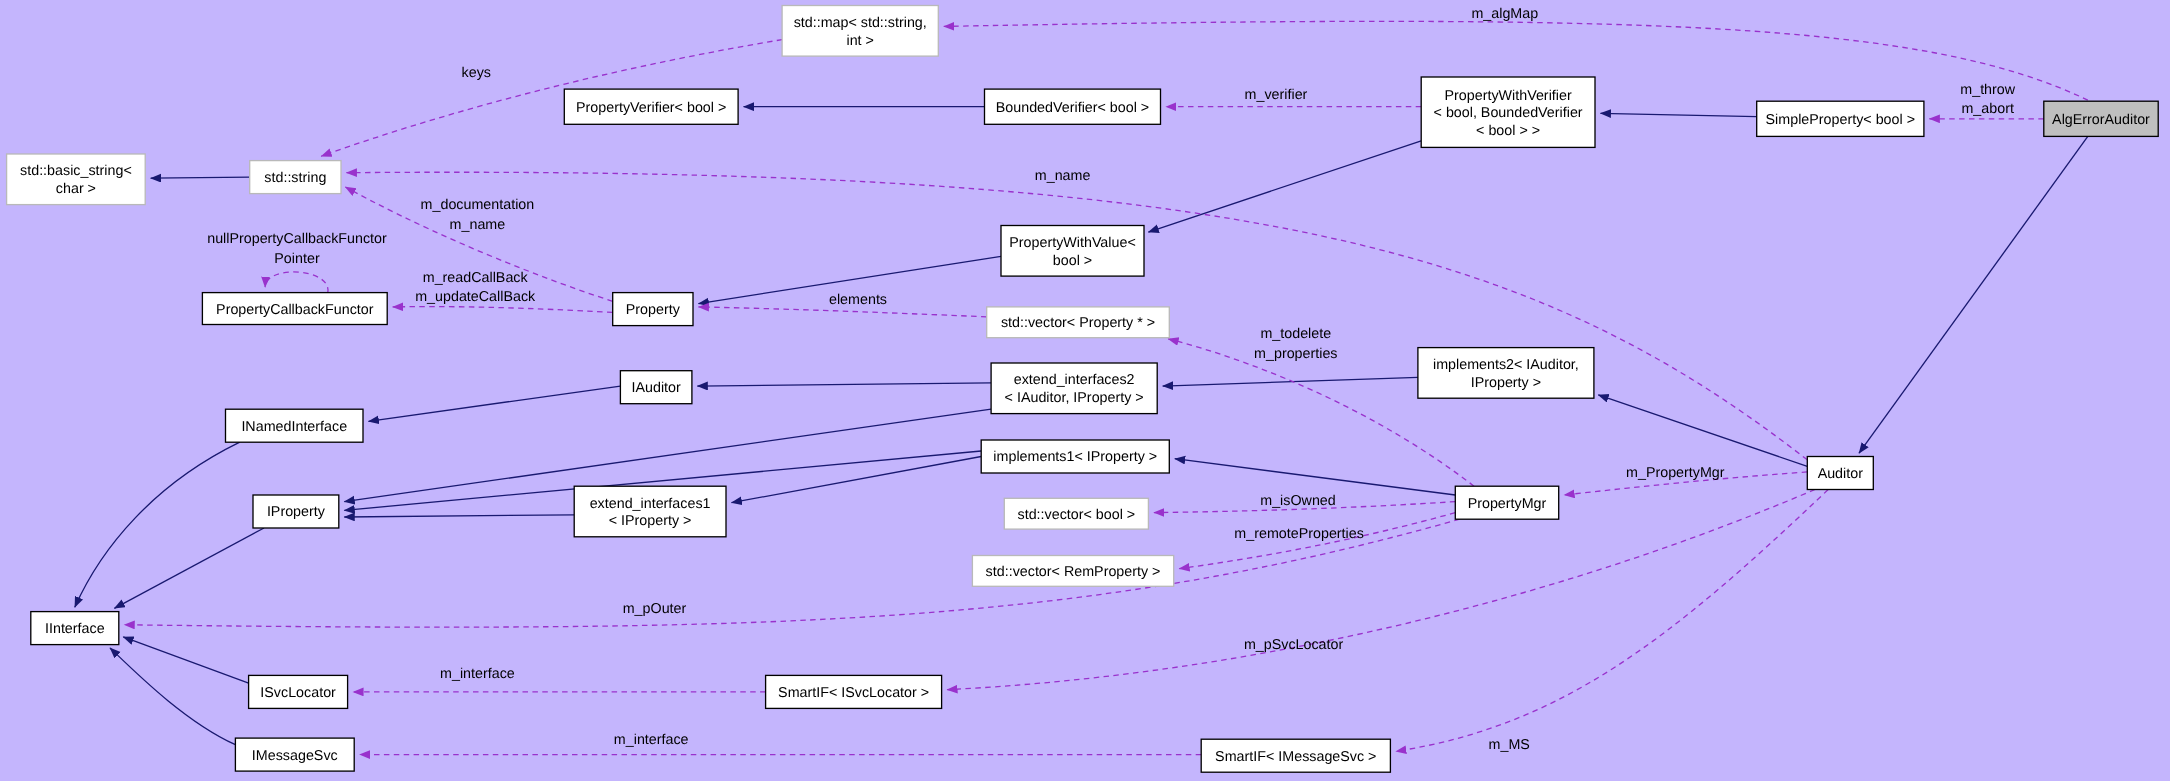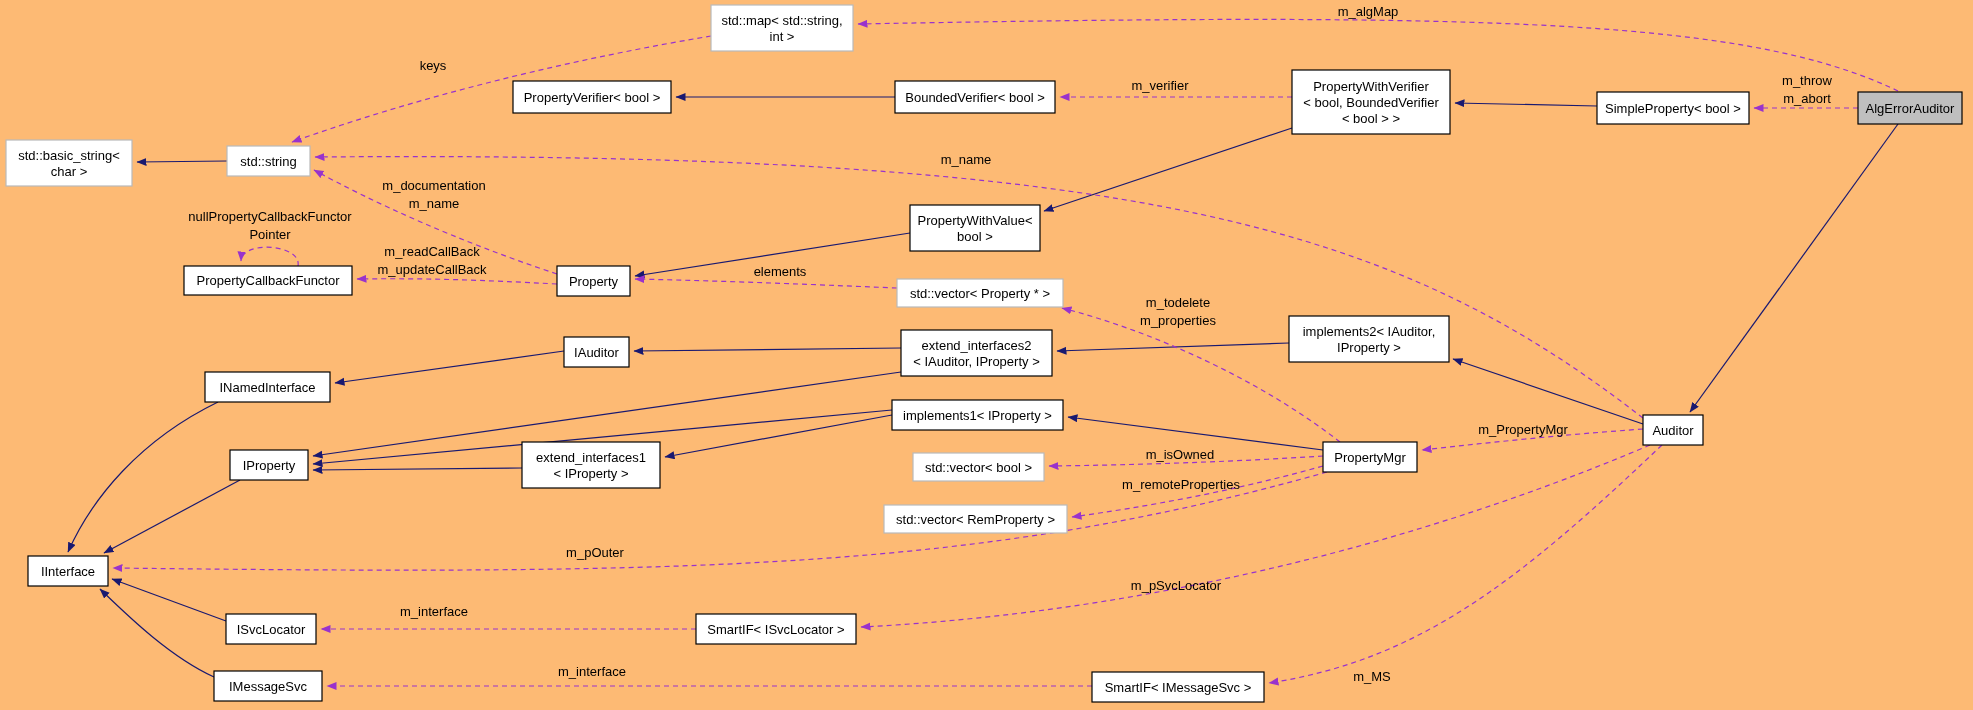--- a/index.html
+++ b/index.html
@@ -1,20 +1,20 @@
 <!DOCTYPE html>
 <html><head>
 <meta charset="utf-8">
 <style>
   html, body {
     margin: 0; padding: 0;
     background: #ffffff;
     font-family: "Liberation Sans", "DejaVu Sans", sans-serif;
   }
-  .diagram-wrap { position: relative; width: 1973px; height: 710px; background:#fdba74; }
+  .diagram-wrap { position: relative; width: 1973px; height: 710px; background:#c4b5fd; }
   svg text { font-family: "Liberation Sans", "DejaVu Sans", sans-serif; }
   .node-rect { fill: #ffffff; stroke: #000000; stroke-width: 1.2; }
   .node-rect.external { stroke: #b9b9b9; }
   .node-rect.target { fill: #bfbfbf; stroke: #000000; }
   .node-label { fill: #000000; font-size: 13px; text-anchor: middle; }
   .edge-inh { fill: none; stroke: #191970; stroke-width: 1.2; }
   .edge-use { fill: none; stroke: #9932cc; stroke-width: 1.2; stroke-dasharray: 5,4; }
   .edge-label { fill: #000000; font-size: 13px; text-anchor: middle; }
 </style>
 </head>

